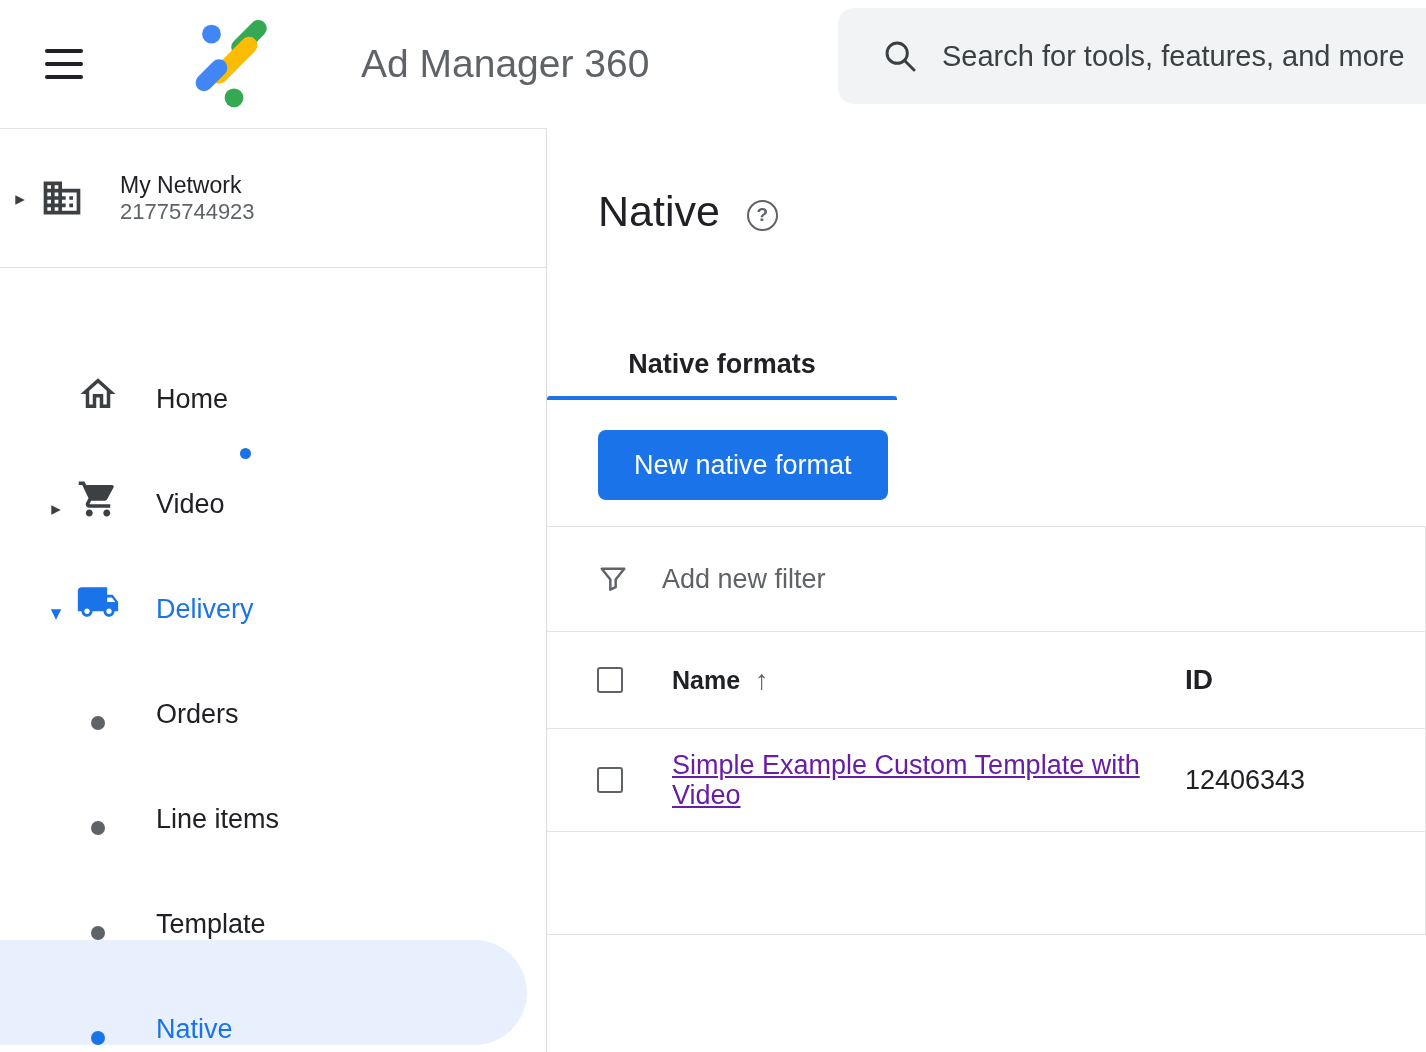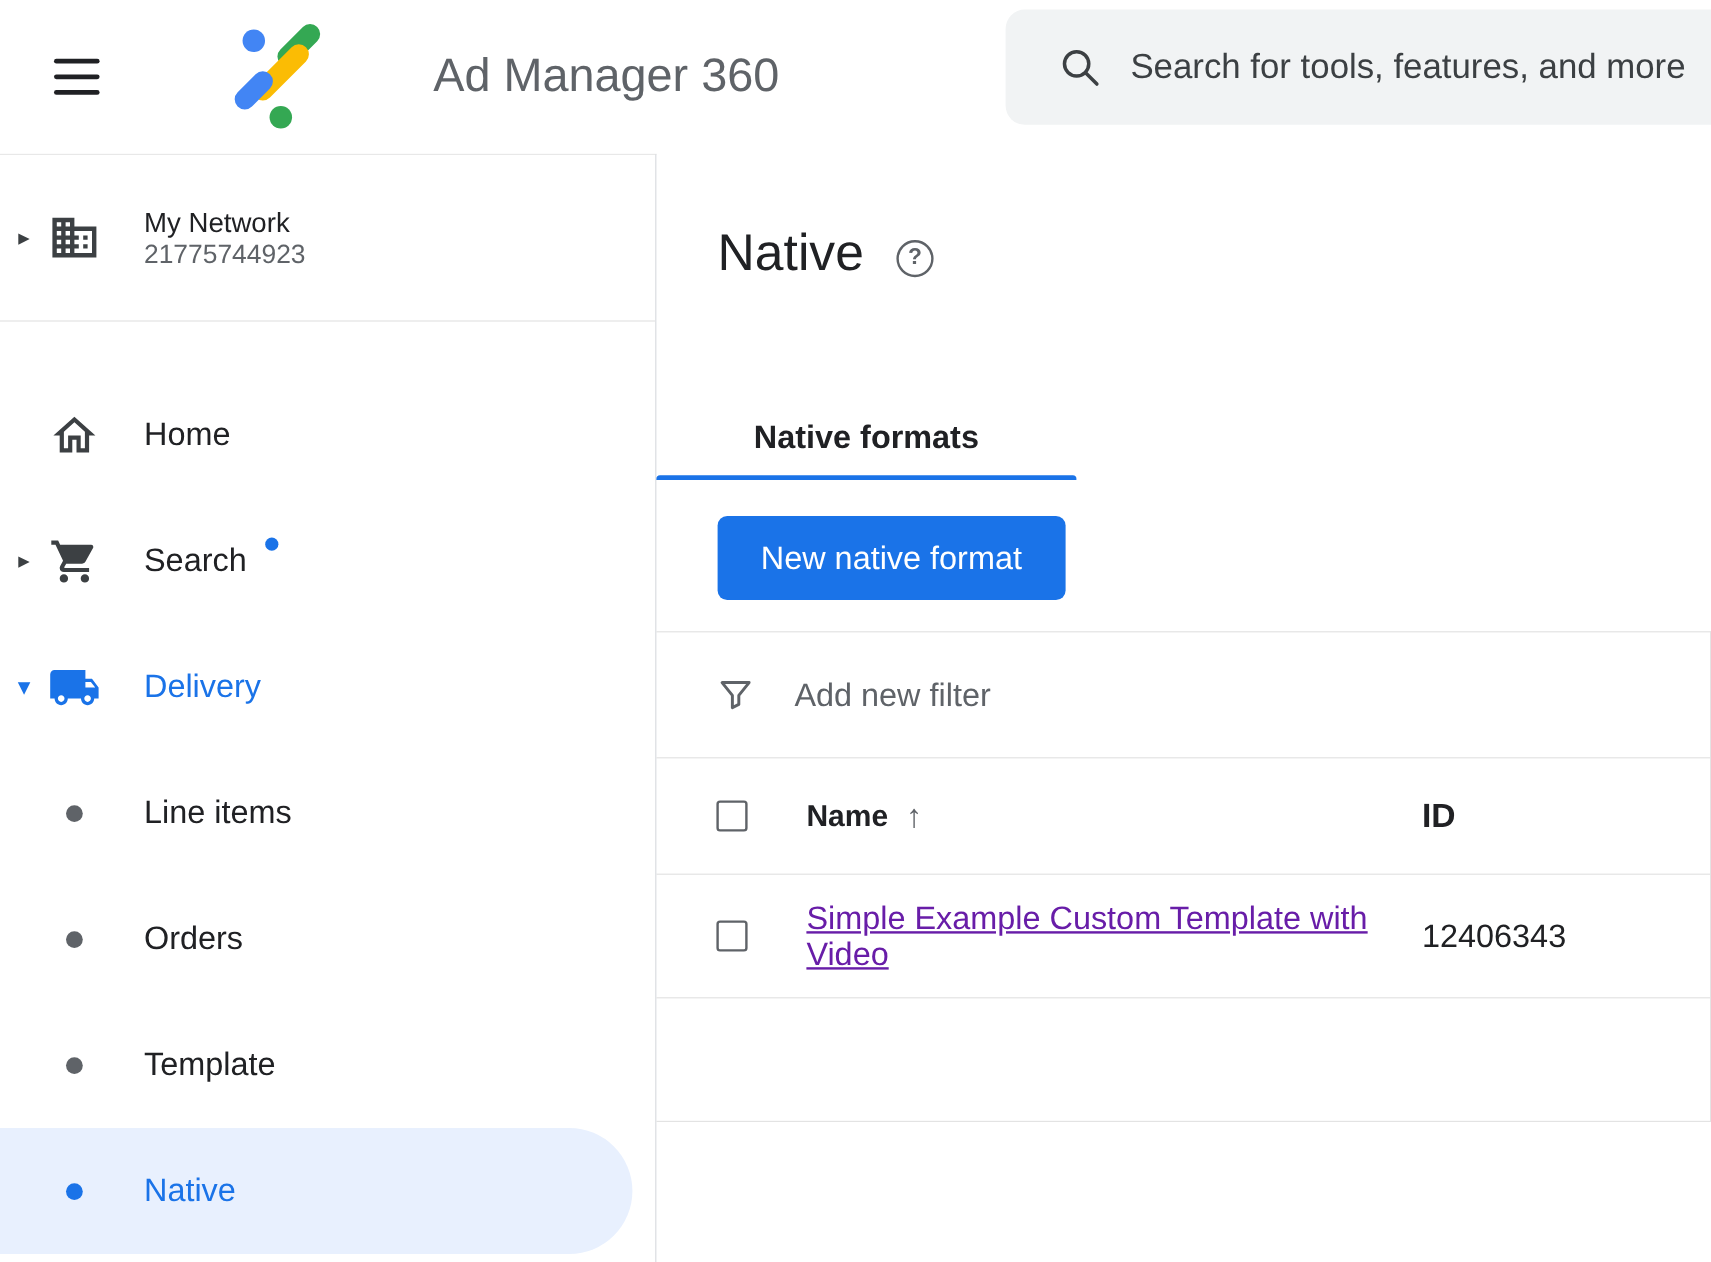--- a/index.html
+++ b/index.html
@@ -25,21 +25,21 @@
   
   .sidebar { width:547px; flex:0 0 547px; border-right:1px solid #dadce0; border-top:1px solid #e3e3e3; }
   .network-row { height:139px; border-bottom:1px solid #e3e3e3; display:flex; align-items:center; cursor:pointer; }
   .caret { width:40px; text-align:center; font-size:19px; color:#3c4043; flex:0 0 40px; }
   .caret.blue { color:#1a73e8; font-size:21px; }
   .icon-slot { width:44px; flex:0 0 44px; display:flex; justify-content:center; align-items:center; }
   .network-text { margin-left:36px; }
   .network-name { font-size:23px; color:#202124; }
   .network-id { font-size:22px; color:#5f6368; margin-top:0; }
   .nav { margin-top:42px; }
-  .nav-item { height:105px; display:flex; align-items:center; cursor:pointer; }
+  .nav-item { height:105px; display:flex; align-items:flex-end; cursor:pointer;padding-left:36px; }
   .nav-label { margin-left:36px; font-size:27px; color:#202124; }
   .nav-item.blue .nav-label { color:#1a73e8; }
   .bullet { width:14px; height:14px; border-radius:50%; background:#5f6368; }
   .bullet.blue { background:#1a73e8; }
   .nav-item.selected { background:#e8f0fe; width:527px; border-radius:0 53px 53px 0; }
   .sales-dot { width:11px; height:11px; border-radius:50%; background:#1a73e8; margin-left:15px;
     align-self:flex-start; margin-top:33px; }
 
   
   .main { flex:1; min-width:0; }
@@ -138,48 +138,48 @@
         <span class="nav-label">Home</span>
       </div>
 
       <div class="nav-item">
         <span class="caret">▸</span>
         <span class="icon-slot">
           <svg viewBox="0 0 24 24" width="42" height="42" fill="#3c4043">
             <path d="M7 18c-1.1 0-1.99.9-1.99 2S5.9 22 7 22s2-.9 2-2-.9-2-2-2zM1 2v2h2l3.6 7.59-1.35 2.45c-.16.28-.25.61-.25.96 0 1.1.9 2 2 2h12v-2H7.42c-.14 0-.25-.11-.25-.25l.03-.12.9-1.63h7.45c.75 0 1.41-.41 1.75-1.03l3.58-6.49c.08-.14.12-.31.12-.47 0-.55-.45-1-1-1H5.21l-.94-2H1zm16 16c-1.1 0-1.99.9-1.99 2s.89 2 1.99 2 2-.9 2-2-.9-2-2-2z"></path>
           </svg>
         </span>
-        <span class="nav-label">Search</span>
+        <span class="nav-label">Video</span>
         <span class="sales-dot"></span>
       </div>
 
       <div class="nav-item blue">
         <span class="caret blue">▾</span>
         <span class="icon-slot">
           <svg viewBox="0 0 24 24" width="46" height="46" fill="#1a73e8">
             <path d="M20 8h-3V4H3c-1.1 0-2 .9-2 2v11h2c0 1.66 1.34 3 3 3s3-1.34 3-3h6c0 1.66 1.34 3 3 3s3-1.34 3-3h2v-5l-3-4zM6 18.5c-.83 0-1.5-.67-1.5-1.5s.67-1.5 1.5-1.5 1.5.67 1.5 1.5-.67 1.5-1.5 1.5zm13.5-9l1.96 2.5H17V9.5h2.5zm-1.5 9c-.83 0-1.5-.67-1.5-1.5s.67-1.5 1.5-1.5 1.5.67 1.5 1.5-.67 1.5-1.5 1.5z"></path>
           </svg>
         </span>
         <span class="nav-label">Delivery</span>
       </div>
 
       <div class="nav-item">
         <span class="caret"></span>
         <span class="icon-slot">
             <span class="bullet"></span>
           </span>
+        <span class="nav-label">Orders</span>
+      </div>
+
+      <div class="nav-item">
+        <span class="caret"></span>
+        <span class="icon-slot">
+            <span class="bullet"></span>
+          </span>
         <span class="nav-label">Line items</span>
-      </div>
-
-      <div class="nav-item">
-        <span class="caret"></span>
-        <span class="icon-slot">
-            <span class="bullet"></span>
-          </span>
-        <span class="nav-label">Orders</span>
       </div>
 
       <div class="nav-item">
         <span class="caret"></span>
         <span class="icon-slot">
             <span class="bullet"></span>
           </span>
         <span class="nav-label">Template</span>
       </div>
 

